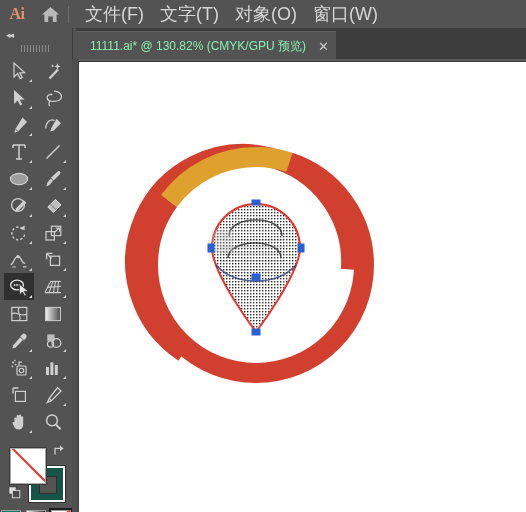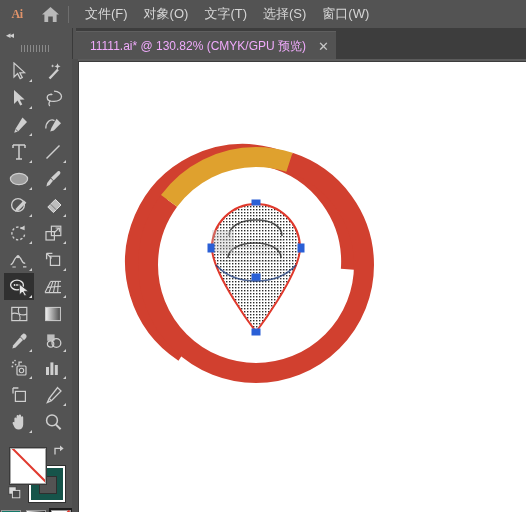--- a/index.html
+++ b/index.html
@@ -11,43 +11,43 @@
   }
   #app{position:relative;width:526px;height:512px;}
 
   
   .menubar{
     position:absolute;left:0;top:0;width:526px;height:28px;
     background:#535353;display:flex;align-items:center;
   }
   .ai-logo{
     width:34px;height:28px;display:flex;align-items:center;justify-content:center;
-    color:#E0936A;font-size:12px;font-weight:bold;font-family:"Liberation Serif","DejaVu Serif",serif;
+    color:#E0936A;font-size:16px;font-weight:bold;font-family:"Liberation Serif","DejaVu Serif",serif;
     letter-spacing:-0.5px;
   }
   .home-btn{
     width:32px;height:28px;display:flex;align-items:center;justify-content:center;
   }
   .menu-sep{width:1px;height:17px;background:#6e6e6e;margin:0 8px 0 2px;}
   .menu-item{
-    color:#d6d6d6;font-size:13px;padding:0 8px;height:28px;
+    color:#d6d6d6;font-size:18px;padding:0 8px;height:28px;
     display:flex;align-items:center;white-space:nowrap;
   }
 
   
   .tabbar{
     position:absolute;left:76px;top:28px;width:450px;height:31px;
     background:#3d3d3d;
   }
   .doc-tab{
     position:absolute;left:0;top:3px;height:28px;
     background:#535353;display:flex;align-items:center;
     padding:0 6px 0 14px;border-top:1px solid #5f5f5f;
   }
-  .doc-tab-label{color:#f0abfc;font-size:12px;white-space:nowrap;}
+  .doc-tab-label{color:#86efac;font-size:12px;white-space:nowrap;}
   .doc-tab-close{
     color:#c8c8c8;font-size:13px;margin-left:11px;width:13px;text-align:center;
     line-height:13px;
   }
 
   
   .toolpanel{
     position:absolute;left:0;top:28px;width:72px;height:484px;
     background:#535353;border-right:1px solid #3a3a3a;
   }
@@ -142,23 +142,22 @@
 
   <div class="menubar">
     <div class="ai-logo">Ai</div>
     <div class="home-btn">
       <svg width="19" height="17" viewBox="0 0 19 17" aria-hidden="true">
         <path d="M9.5 1 L18 8.4 L15.6 8.4 L15.6 16 L11.8 16 L11.8 10.4 L7.2 10.4 L7.2 16 L3.4 16 L3.4 8.4 L1 8.4 Z" fill="#b9b9b9"></path>
       </svg>
     </div>
     <div class="menu-sep"></div>
     <div class="menu-item">文件(F)</div>
+    <div class="menu-item">文字(T)</div>
     <div class="menu-item">对象(O)</div>
-    <div class="menu-item">文字(T)</div>
-    <div class="menu-item">选择(S)</div>
     <div class="menu-item">窗口(W)</div>
   </div>
 
   <div class="tabbar">
     <div class="doc-tab">
       <span class="doc-tab-label">11111.ai* @ 130.82% (CMYK/GPU 预览)</span>
       <span class="doc-tab-close">✕</span>
     </div>
   </div>
 

